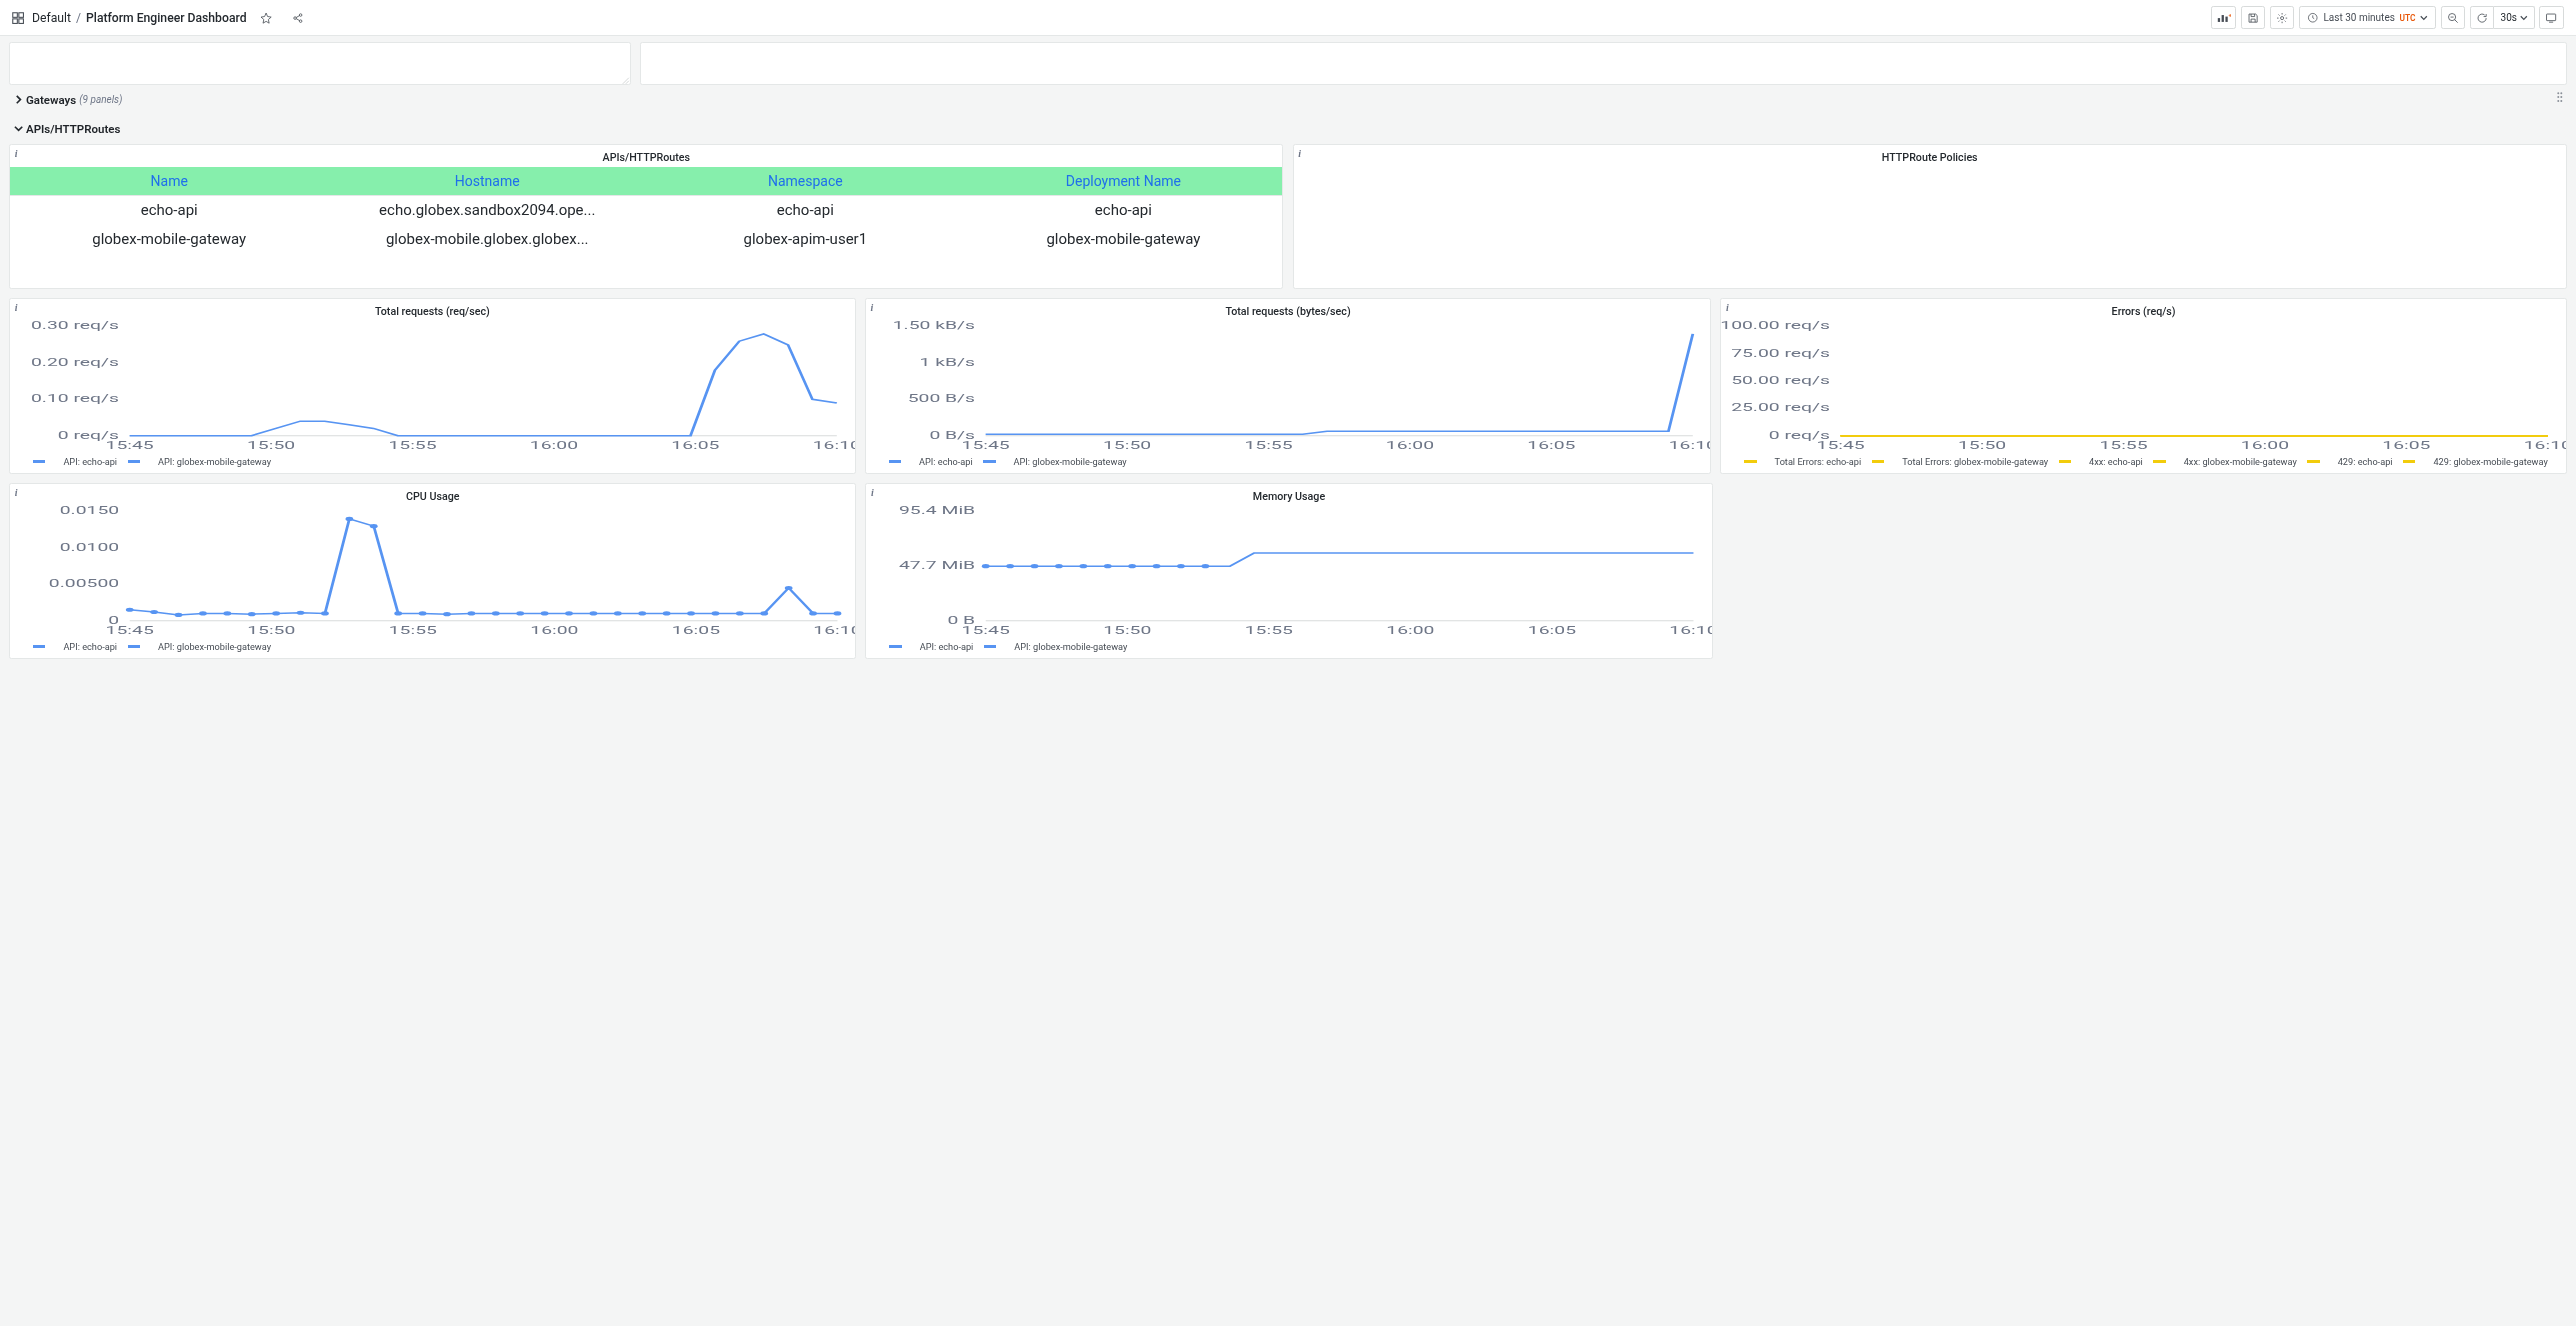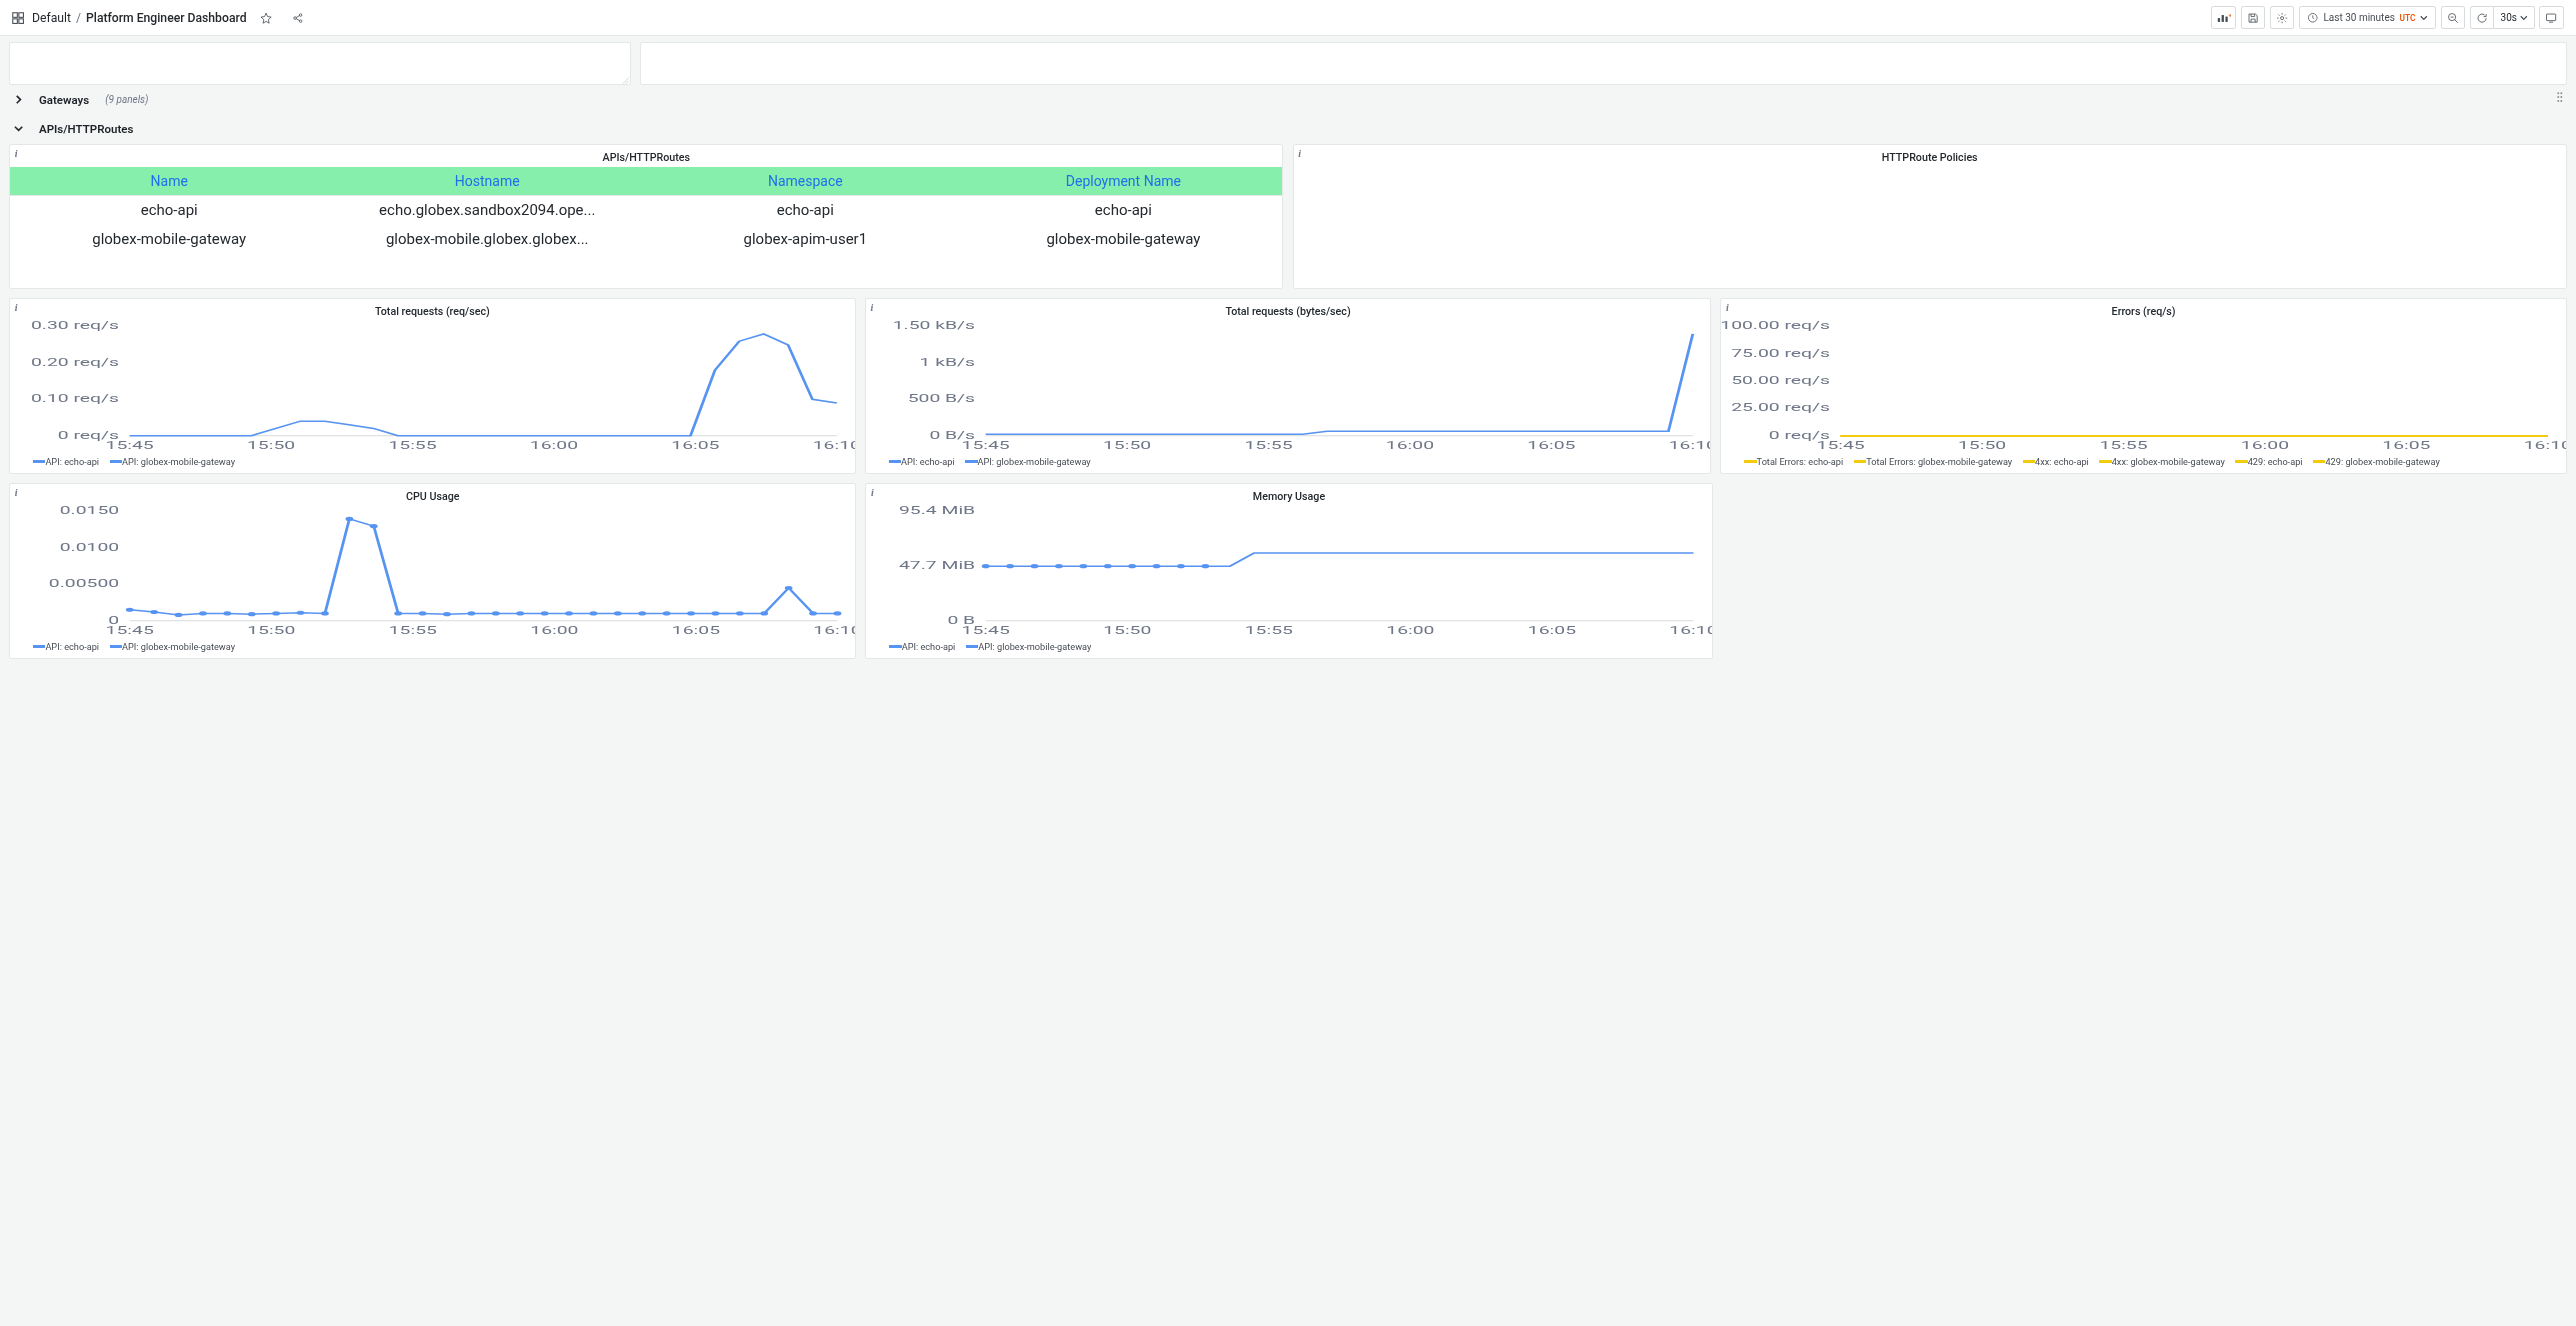--- a/index.html
+++ b/index.html
@@ -14,33 +14,33 @@
 .topbar-right { display: flex; align-items: center; gap: 4.6px; }
 .time-picker { display: inline-flex; align-items: center; gap: 4.6px; height: 23px; border: 0.8px solid #d8dbdb; border-radius: 2.3px; background: #fff; padding: 0 7.6px; cursor: pointer; color: #464c54; font-size: 10px; }
 .time-picker .utc { color: #e8590c; font-weight: 600; font-size: 8.4px; }
 .refresh-group { display: inline-flex; align-items: center; }
 .refresh-group .icon-btn { border-radius: 2.3px 0 0 2.3px; }
 .refresh-group .dd { border: 0.8px solid #d8dbdb; border-left: none; height: 23px; display: inline-flex; align-items: center; padding: 0 6.1px; border-radius: 0 2.3px 2.3px 0; background: #fff; cursor: pointer; gap: 3.1px; }
 .content { padding: 0 9.2px 12.2px; }
 .blank-row { display: flex; gap: 9.2px; padding-top: 6.1px; }
 .blank-panel { background: #fff; border: 0.8px solid #e4e7e7; border-radius: 2.3px; height: 43px; position: relative; }
 .blank-panel .resize { position: absolute; right: 0; bottom: 0; width: 7.6px; height: 7.6px; }
-.row-header { display: flex; align-items: center; padding: 7.6px 4.6px; gap: 16px; font-size: 11.5px; font-weight: 600; color: #1f2328; cursor: pointer; position: relative; }
+.row-header { display: flex; align-items: center; padding: 7.6px 4.6px; gap: 3px; font-size: 11.5px; font-weight: 600; color: #1f2328; cursor: pointer; position: relative; }
 .row-header .meta { font-weight: 400; font-style: italic; color: #6e7687; font-size: 10px; }
 .row-header .drag { position: absolute; right: 3.1px; top: 6.1px; color: #6e7687; cursor: grab; }
 .panel-row { display: flex; gap: 9.2px; margin-bottom: 9.2px; }
 .panel { background: #fff; border: 0.8px solid #e4e7e7; border-radius: 2.3px; position: relative; display: flex; flex-direction: column; }
 .panel .info-corner { position: absolute; left: 4.6px; top: 3.1px; color: #6e7687; font-weight: 700; font-family: Georgia, serif; font-style: italic; cursor: pointer; }
 .panel-title { text-align: center; font-size: 10.7px; font-weight: 500; padding: 6.1px 0 3.1px; color: #24292e; }
 .table { width: 100%; border-collapse: collapse; }
 .table th { font-weight: 400; color: #1f6feb; padding: 6.1px 7.6px; text-align: center; background: #86efac; border-bottom: 0.8px solid #e4e7e7; cursor: pointer; font-size: 14px; }
 .table td { padding: 5.4px 7.6px; text-align: center; color: #24292e; font-size: 15px; white-space: nowrap; overflow: hidden; text-overflow: ellipsis; max-width: 138px; }
 .no-data { display: flex; align-items: center; justify-content: center; flex: 1; color: #6e7687; font-size: 10.7px; }
 .legend { display: flex; flex-wrap: wrap; gap: 3.1px 10.7px; padding: 3.1px 7.6px 6.1px 23px; font-size: 9.2px; color: #464c54; }
-.legend-item { display: inline-flex; align-items: center; gap: 0; cursor: pointer; }
+.legend-item { display: inline-flex; align-items: center; gap: 18px; cursor: pointer; }
 .legend-swatch { width: 12.2px; height: 3.1px; border-radius: 0; display: inline-block; }
 svg.plot { width: 100%; flex: 1; }
 </style>
 </head>
 <body>
 
 <div class="topbar">
   <div class="topbar-left">
     <span style="display:inline-flex;">
       <svg width="12.2" height="12.2" viewBox="0 0 16 16">

